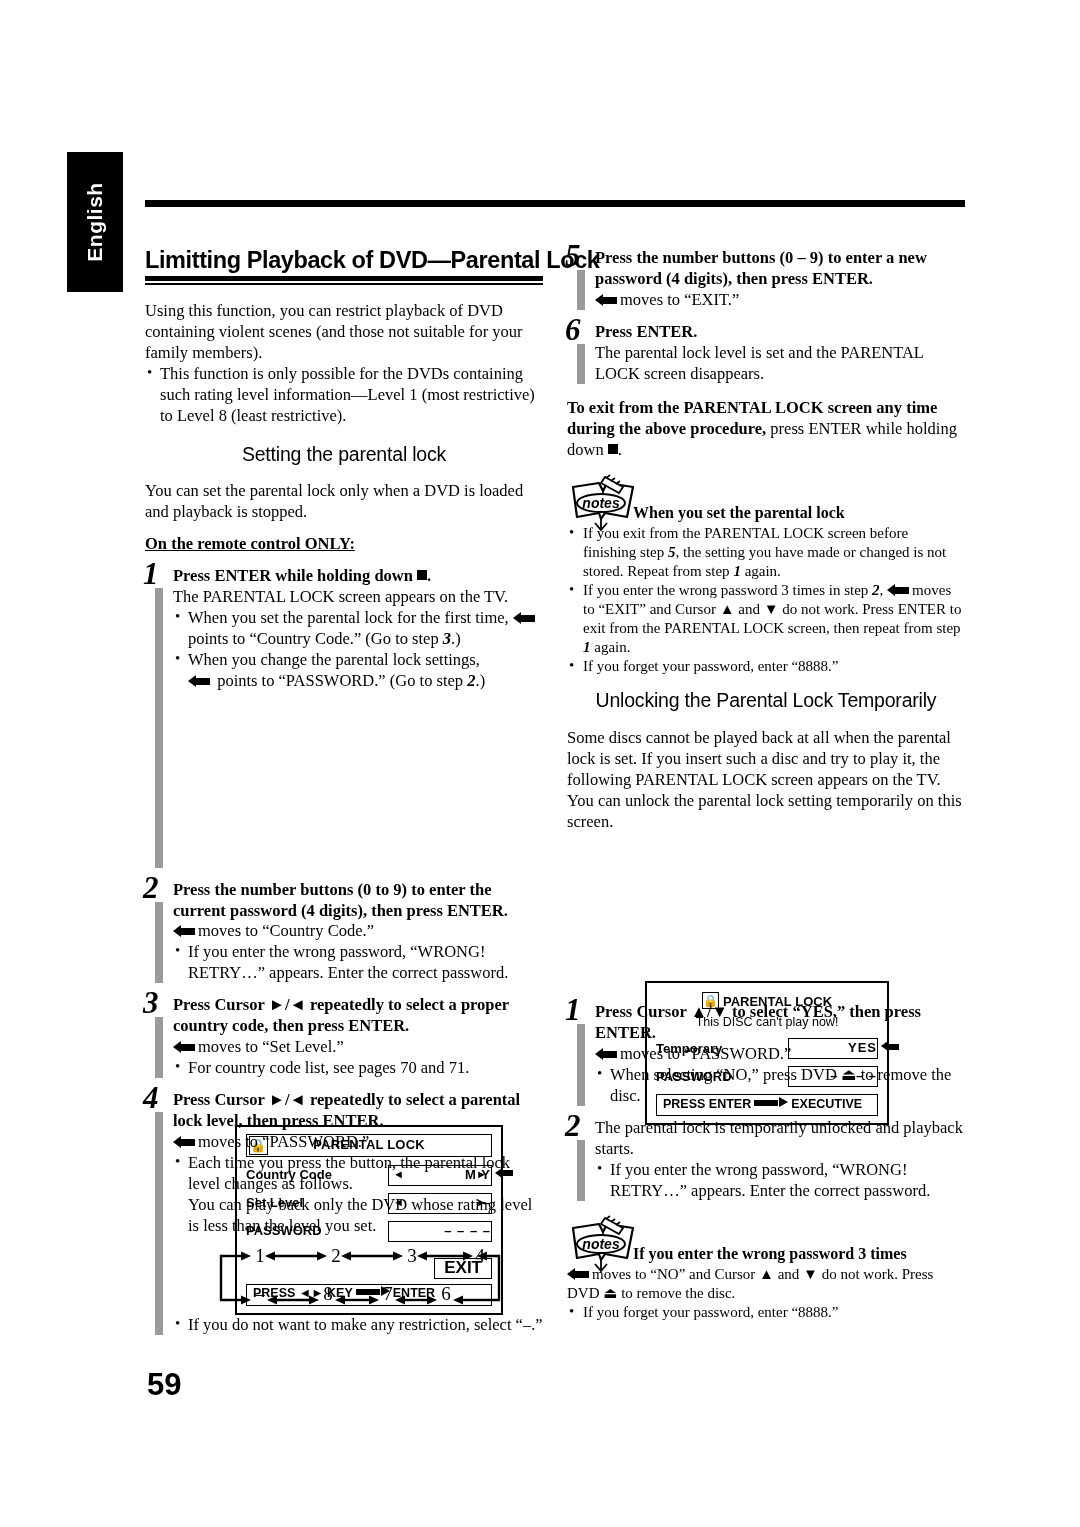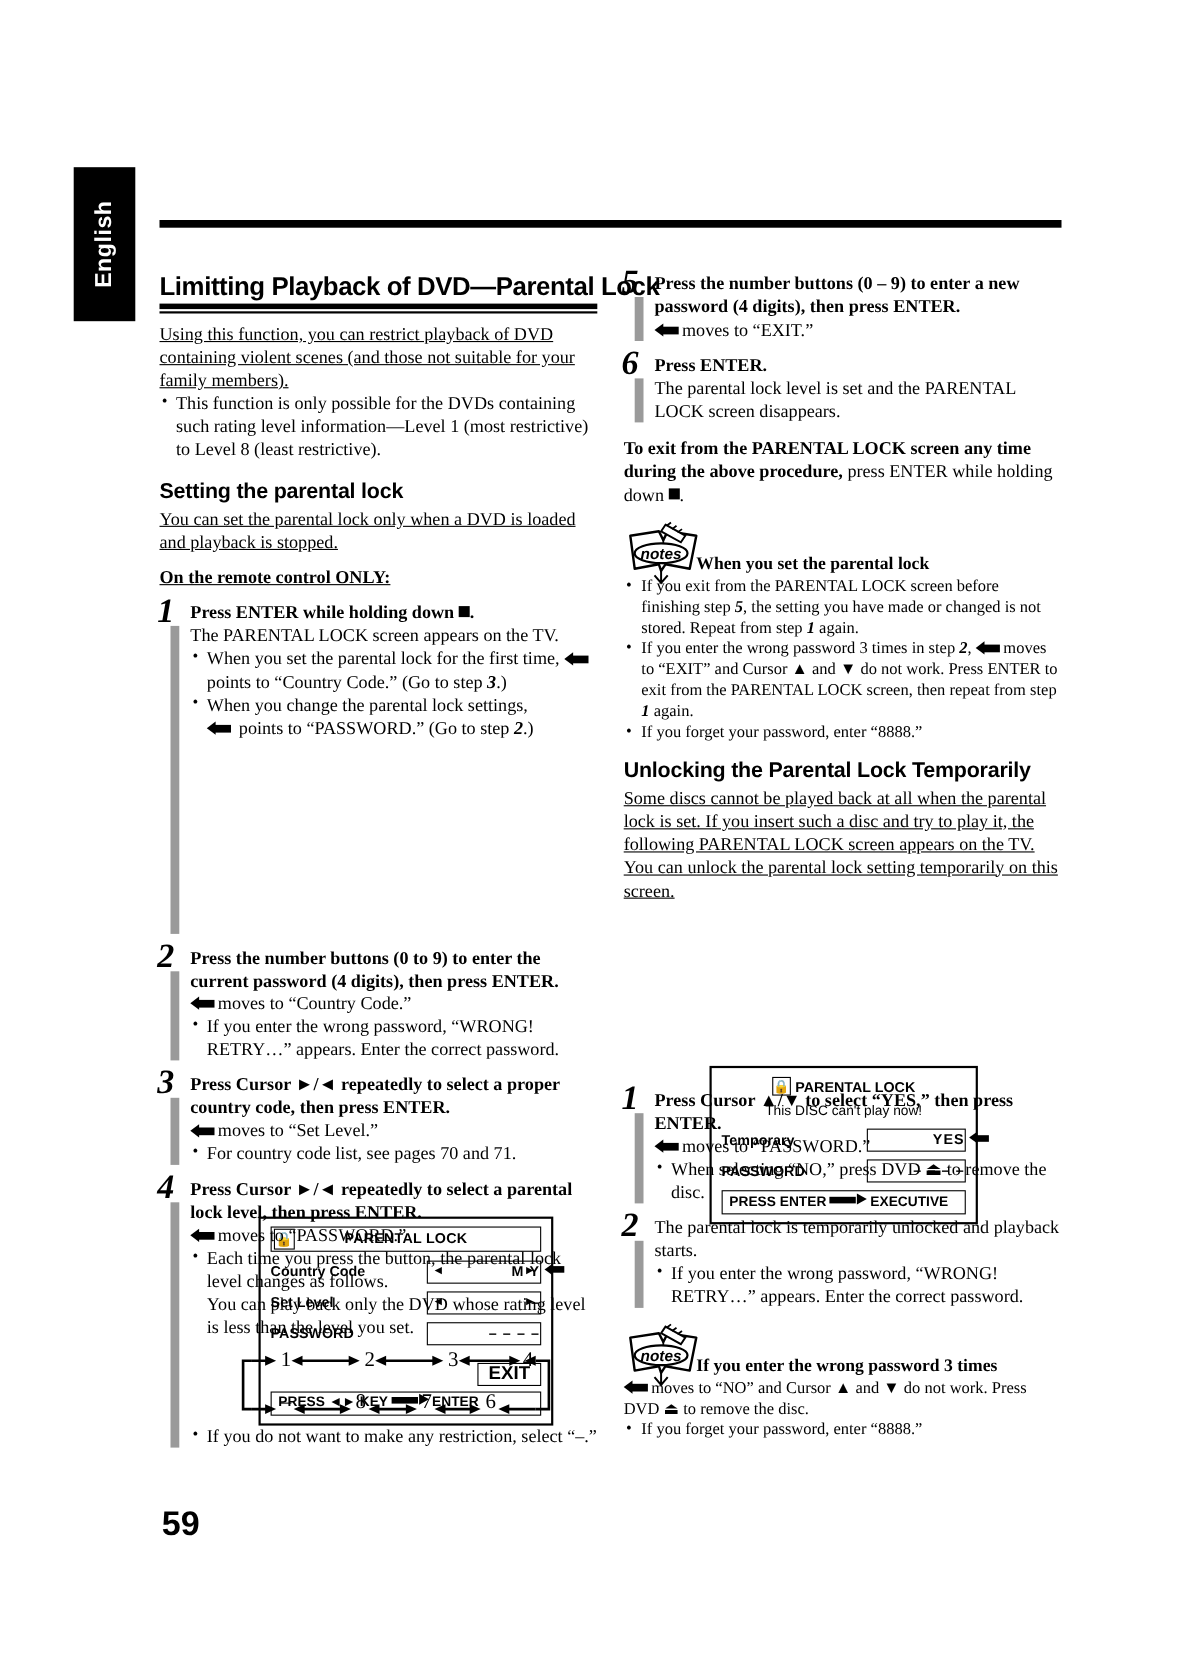--- a/index.html
+++ b/index.html
@@ -40,26 +40,26 @@
     font-family:"Liberation Sans", sans-serif;
     font-weight:bold;font-size:23.5px;letter-spacing:-0.4px;
     margin:0 0 2px 0;padding:0;line-height:1.1;white-space:nowrap;
   }
   .title-rules{margin:0 0 9px 0;}
   .title-rules .r1{height:5px;background:#000;}
   .title-rules .r2{height:2px;background:#000;margin-top:2px;}
 
   h2.sub-title{
     font-family:"Liberation Sans", sans-serif;
-    font-weight:bold;font-size:19.5px;letter-spacing:-0.2px;
-    margin:16px 0 1px 0;padding:0;line-height:1.15;
+    font-weight:normal;font-size:19.5px;letter-spacing:-0.2px;
+    margin:16px 0 1px 0;padding:0;line-height:1.15;text-align:center;
   }
   h2.sub-title.tight{margin-top:13px;}
 
-  p{margin:4px 0 0 0;padding:0;text-decoration:underline;}
+  p{margin:16px 0 0 0;padding:0;}
 
   .u-head{
     font-weight:bold;text-decoration:underline;
     font-size:16.5px;margin:11px 0 0 0;display:block;
   }
 
   
   ul.b{list-style:none;margin:0;padding:0;}
   ul.b>li{position:relative;padding-left:15px;margin:0;}
   ul.b>li:before{content:"•";position:absolute;left:2px;top:-1px;font-size:15px;}

